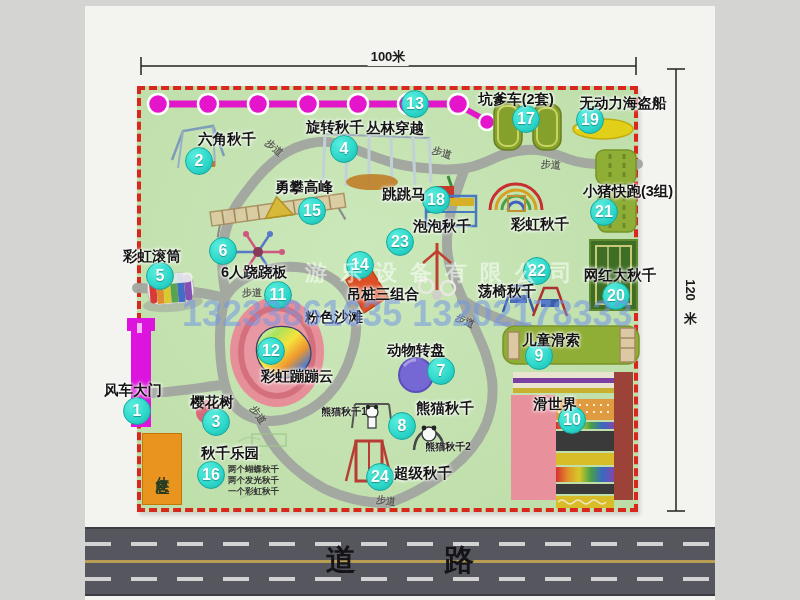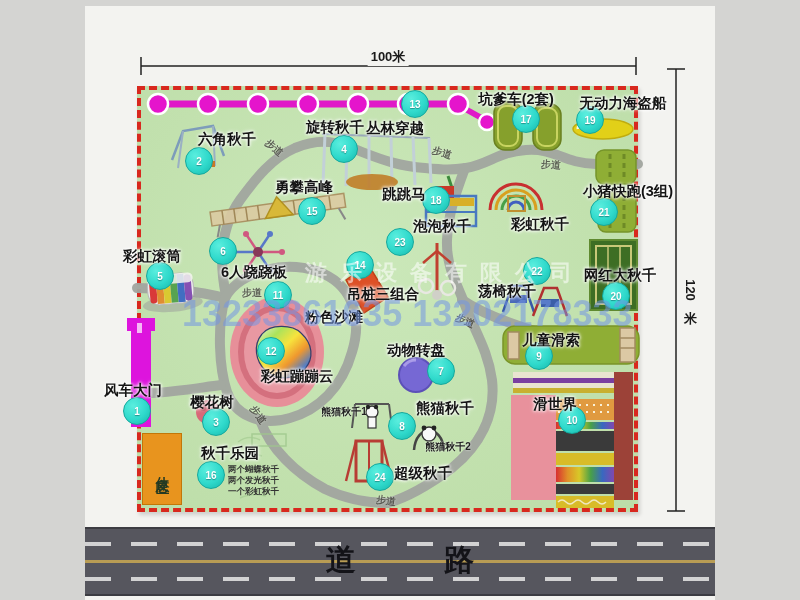--- a/index.html
+++ b/index.html
@@ -8,21 +8,21 @@
   .panel{position:absolute;left:85px;top:6px;width:630px;height:594px;background:#f3f3f0;}
   .title{position:absolute;left:400px;top:10px;transform:translateX(-50%);
          font-size:19px;font-weight:bold;color:#151515;white-space:nowrap;
          padding:0 6px 4px 6px;border-bottom:4px double #1a1a1a;letter-spacing:1px;}
   .park{position:absolute;left:137px;top:86px;width:501px;height:426px;
         background:radial-gradient(ellipse at 45% 40%, #cbe8ba 0%, #c2e1ae 60%, #bcdda8 100%);
         border:4px dashed #d8281e;box-sizing:border-box;box-shadow:2px 3px 4px rgba(0,0,0,.15);}
   .ovl{position:absolute;left:0;top:0;width:800px;height:600px;pointer-events:none;}
   .badge{position:absolute;width:26px;height:26px;border-radius:50%;
          background:radial-gradient(circle at 35% 30%, #5aeede 0%, #2fd9cb 55%, #17b7ab 100%);
-         border:1px solid #14a89d;color:#fff;font-weight:bold;font-size:10px;
+         border:1px solid #14a89d;color:#fff;font-weight:bold;font-size:16px;
          display:flex;align-items:center;justify-content:center;
          transform:translate(-50%,-50%);z-index:30;text-shadow:0 1px 1px rgba(0,60,60,.45);}
   .flabel{position:absolute;transform:translate(-50%,-50%);font-size:14.5px;font-weight:bold;
           color:#141414;white-space:nowrap;z-index:31;
           text-shadow:0 0 3px rgba(255,255,255,.95),0 0 3px rgba(255,255,255,.95),0 0 5px rgba(255,255,255,.8);}
   .slabel{position:absolute;transform:translate(-50%,-50%);font-size:10px;font-weight:bold;
           color:#222;white-space:nowrap;z-index:31;text-shadow:0 0 2px rgba(255,255,255,.9);}
   .wlabel{position:absolute;font-size:10px;font-weight:bold;color:#4a4a44;opacity:.85;
           white-space:nowrap;z-index:22;text-shadow:0 0 2px rgba(255,255,255,.6);}
   .note-line{position:absolute;font-size:8.5px;font-weight:bold;color:#333;white-space:nowrap;z-index:31;}

